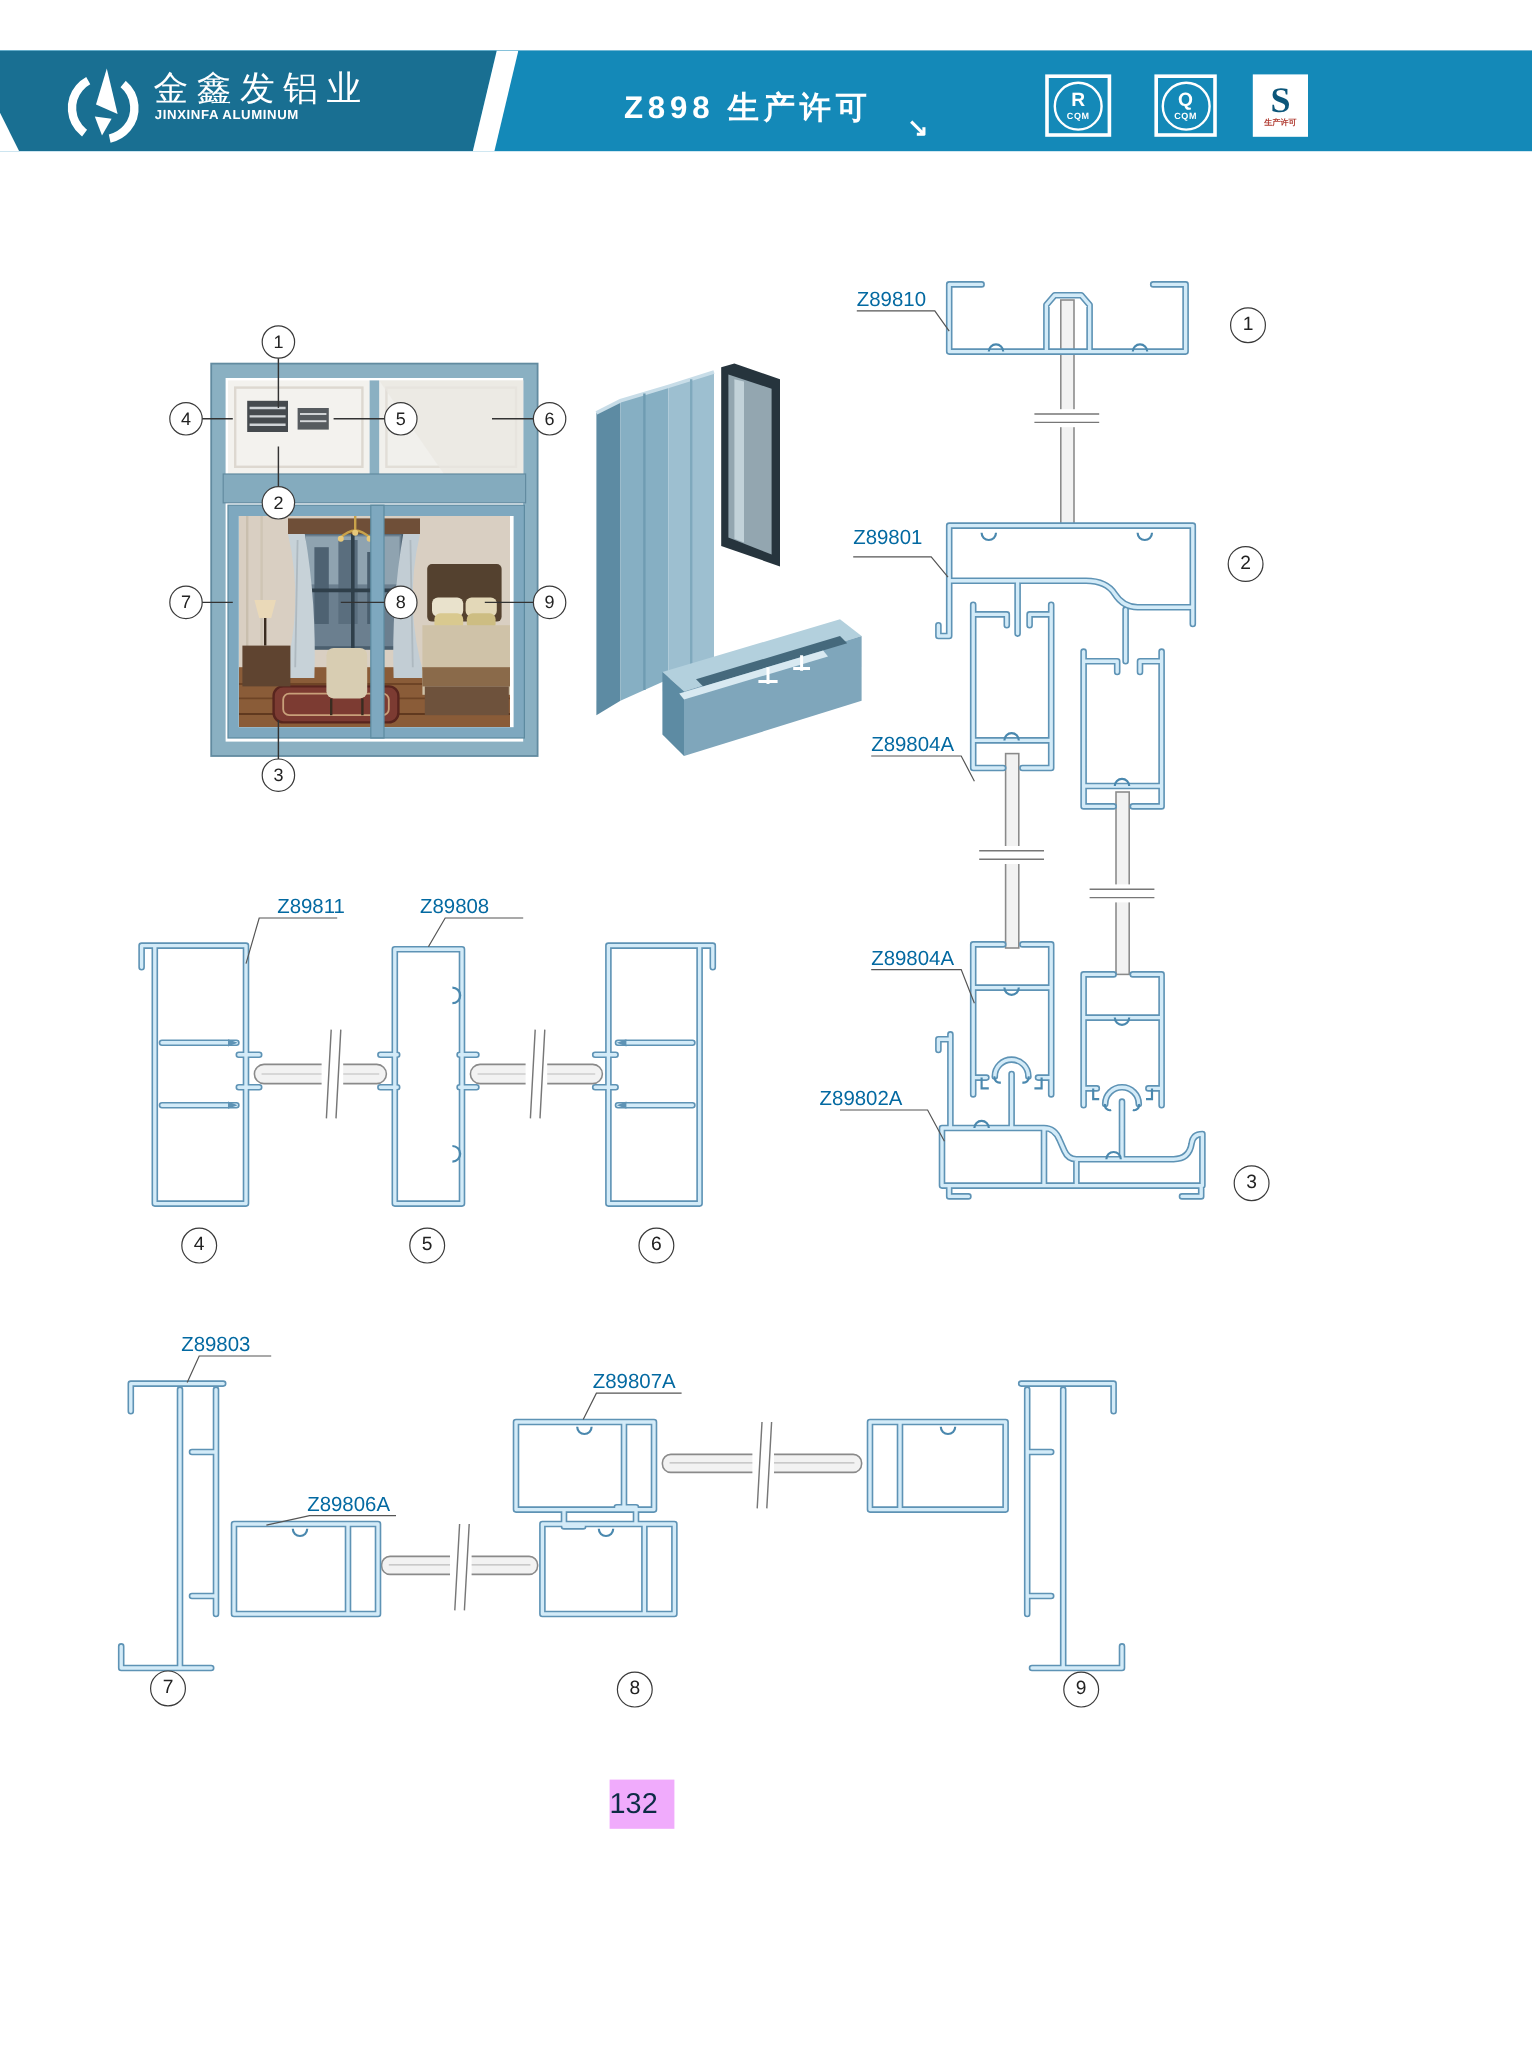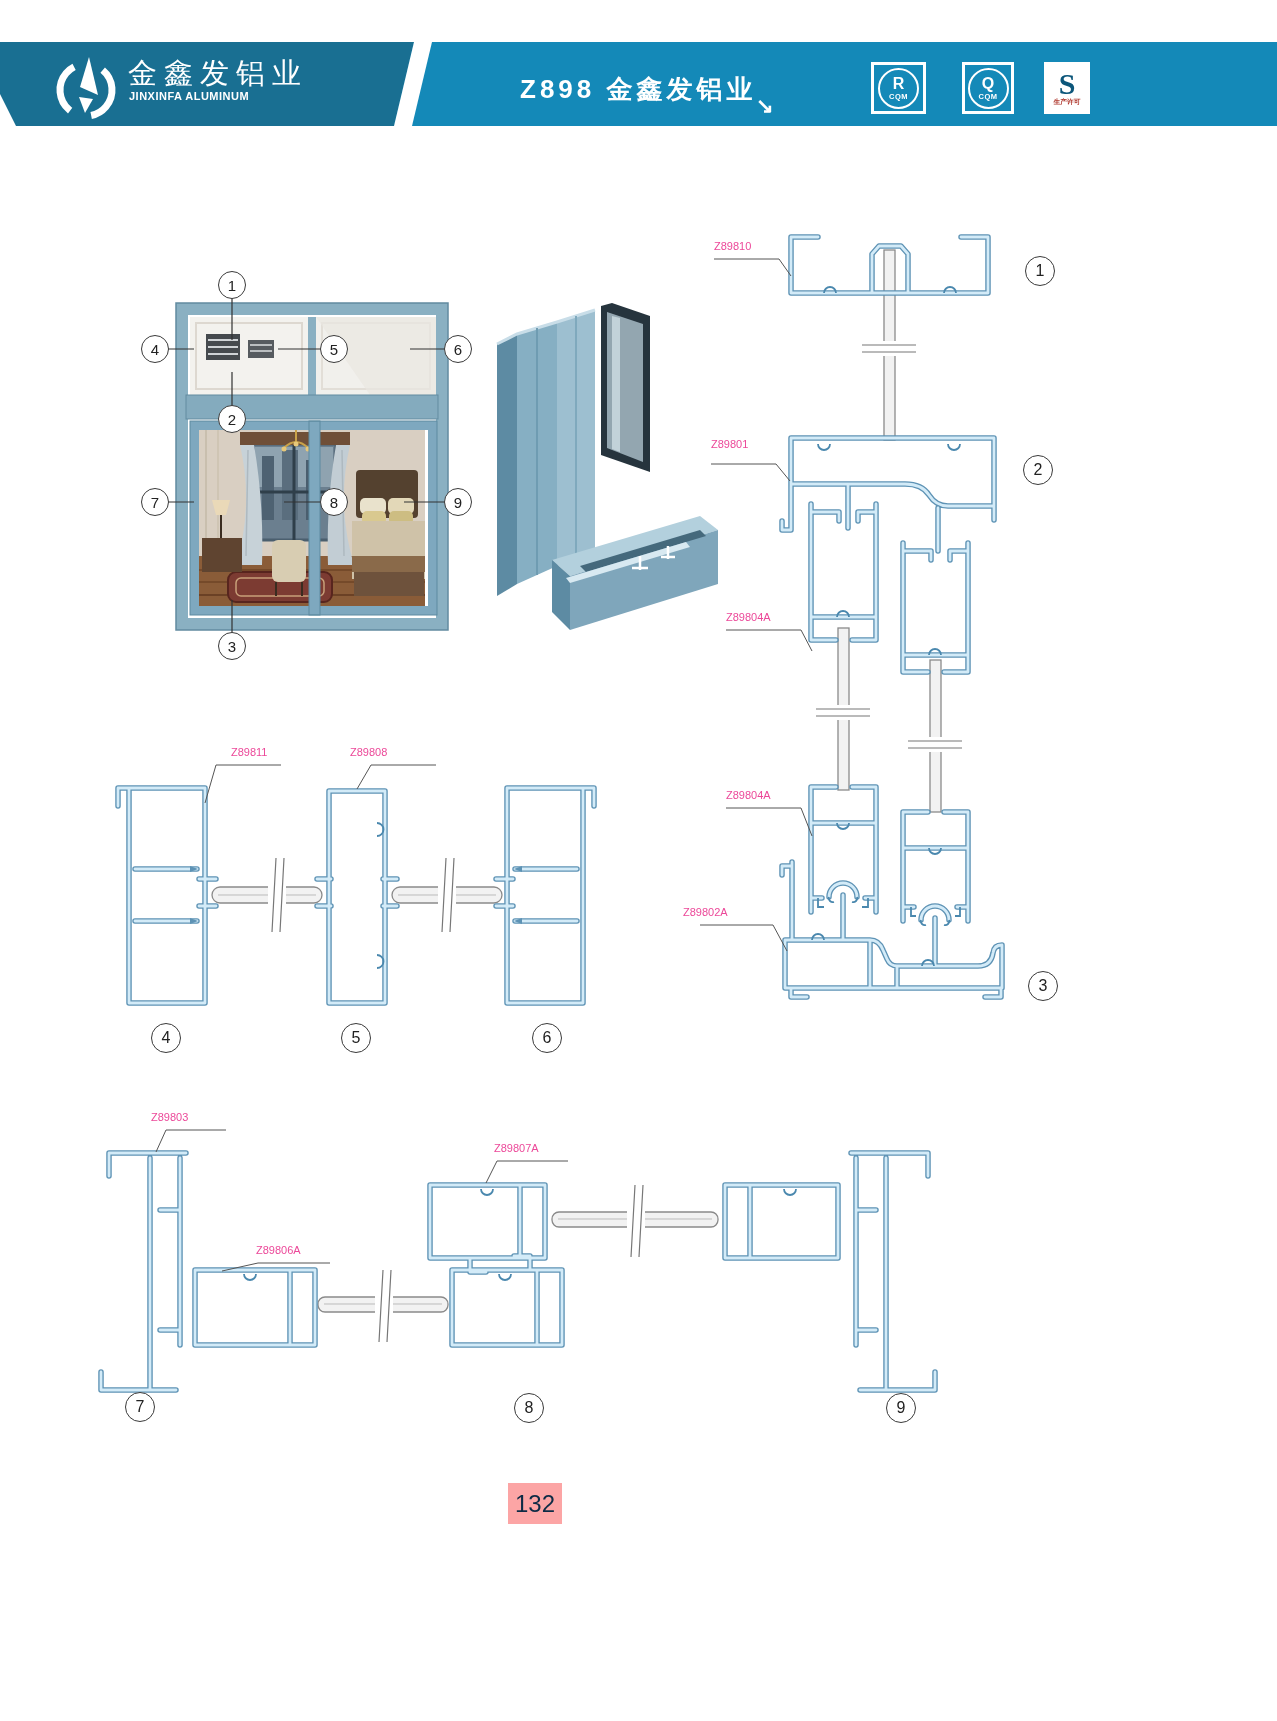--- a/index.html
+++ b/index.html
@@ -23,31 +23,31 @@
          display:flex;flex-direction:column;align-items:center;justify-content:center;}
   .badge .circ{width:37px;height:37px;border:2.5px solid #fff;border-radius:50%;display:flex;flex-direction:column;
          align-items:center;justify-content:center;color:#fff;line-height:1;}
   .badge .sym{font-size:16px;font-weight:bold;}
   .badge .cap{font-size:7.5px;font-weight:bold;margin-top:1px;letter-spacing:.5px;}
   #badge3{background:#fff;border:none;width:46px;}
   #badge3 .sym3{font-size:30px;font-weight:bold;color:#0c567a;font-family:"Liberation Serif",serif;line-height:.9;}
   #badge3 .cap3{font-size:7.5px;color:#b03a30;font-weight:bold;white-space:nowrap;transform:scale(.9);}
 
   
-  .plabel{position:absolute;font-size:11px;color:#ec4899;white-space:nowrap;}
+  .plabel{position:absolute;font-size:17px;color:#0369a1;white-space:nowrap;}
   .sc{position:absolute;width:28px;height:28px;border:1.5px solid #3a3a3a;border-radius:50%;background:#fff;
       display:flex;align-items:center;justify-content:center;font-size:16px;color:#222;
       transform:translate(-50%,-50%);}
   .co{position:absolute;width:26px;height:26px;border:1.5px solid #3a3a3a;border-radius:50%;background:#fff;
       display:flex;align-items:center;justify-content:center;font-size:15px;color:#222;
       transform:translate(-50%,-50%);}
 
   
-  #pagebox{position:absolute;left:508px;top:1483px;width:54px;height:41px;background:#fca5a5;
-      display:flex;align-items:center;justify-content:center;font-size:24px;color:#0d2b45;}
+  #pagebox{position:absolute;left:508px;top:1483px;width:54px;height:41px;background:#f0abfc;
+      display:flex;align-items:center;justify-content:flex-start;font-size:24px;color:#0d2b45;}
 
   
   .p1{fill:none;stroke:#5e93b5;stroke-width:5.5;stroke-linejoin:round;stroke-linecap:round;}
   .p2{fill:none;stroke:#d3ebf8;stroke-width:2.8;stroke-linejoin:round;stroke-linecap:round;}
   .thin{fill:none;stroke:#4a88ae;stroke-width:1.8;}
   .thinf{fill:#5e93b5;stroke:none;}
   .glass{fill:#f2f2f2;stroke:#8a8a8a;stroke-width:1.3;}
   .gline{stroke:#bbb;stroke-width:1;}
   .gap{fill:#fff;stroke:none;}
   .brk{fill:none;stroke:#777;stroke-width:1.2;}
@@ -63,21 +63,21 @@
   <div class="notch"></div>
 </div>
 
 <svg class="abs" style="left:50px;top:53px" width="72" height="72" viewBox="0 0 72 72">
   <circle cx="36" cy="37" r="26" fill="none" stroke="#fff" stroke-width="7" stroke-dasharray="58 22 52 31" transform="rotate(-50 36 37)"></circle>
   <polygon points="39,4 48,42 30,34" fill="#fff"></polygon>
   <polygon points="29,44 43,46 35,60" fill="#fff"></polygon>
 </svg>
 <div class="co-zh">金鑫发铝业</div>
 <div class="co-en">JINXINFA ALUMINUM</div>
-<div class="series">Z898 金鑫发铝业</div>
+<div class="series">Z898 生产许可</div>
 <div class="arr">↘</div>
 
 <div class="badge" style="left:871px;width:55px;">
   <div class="circ">
     <span class="sym">R</span>
     <span class="cap">CQM</span>
   </div>
 </div>
 <div class="badge" style="left:962px;width:52px;">
   <div class="circ">

